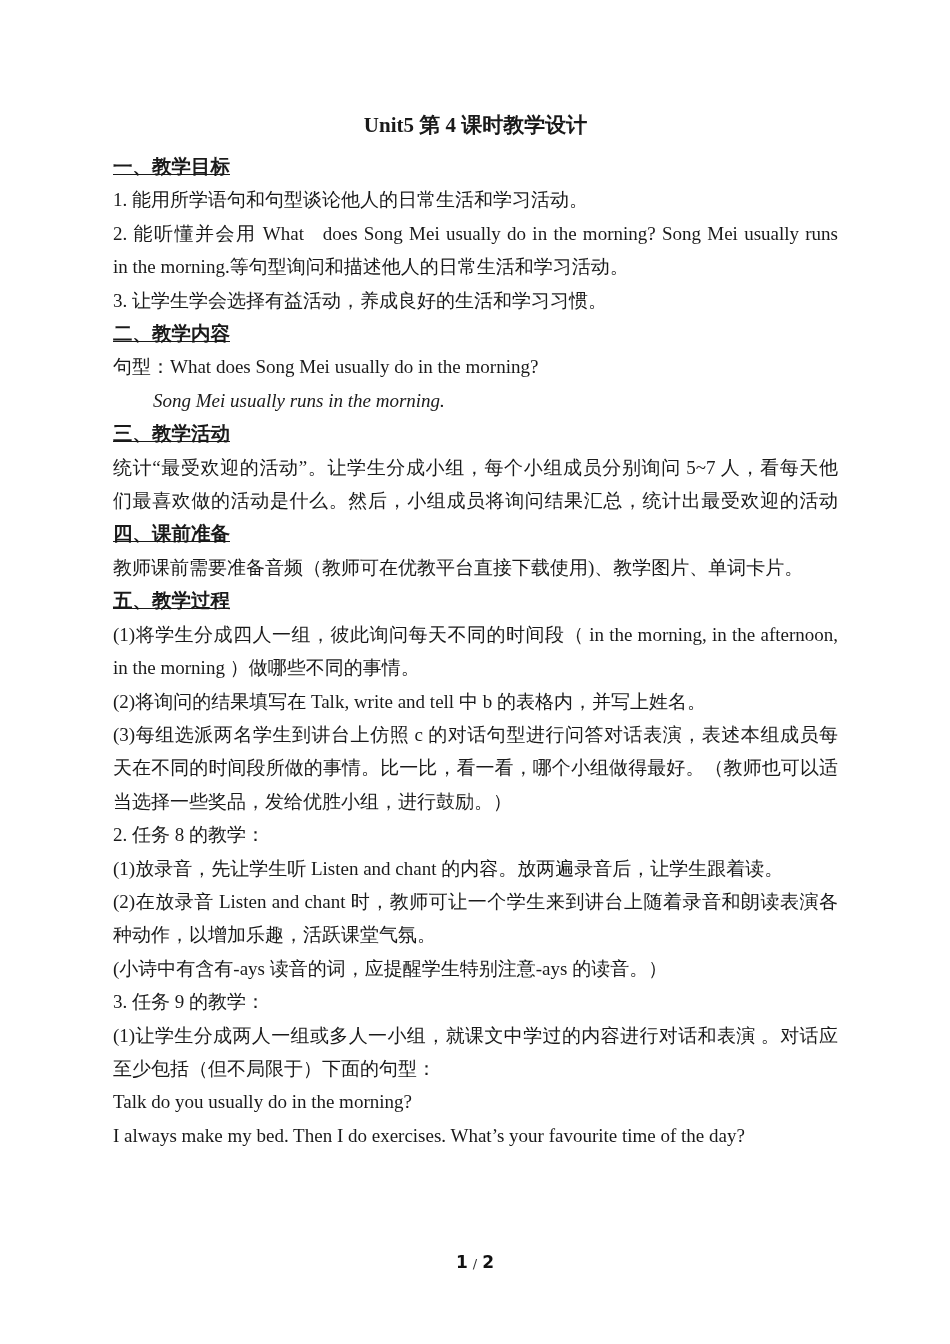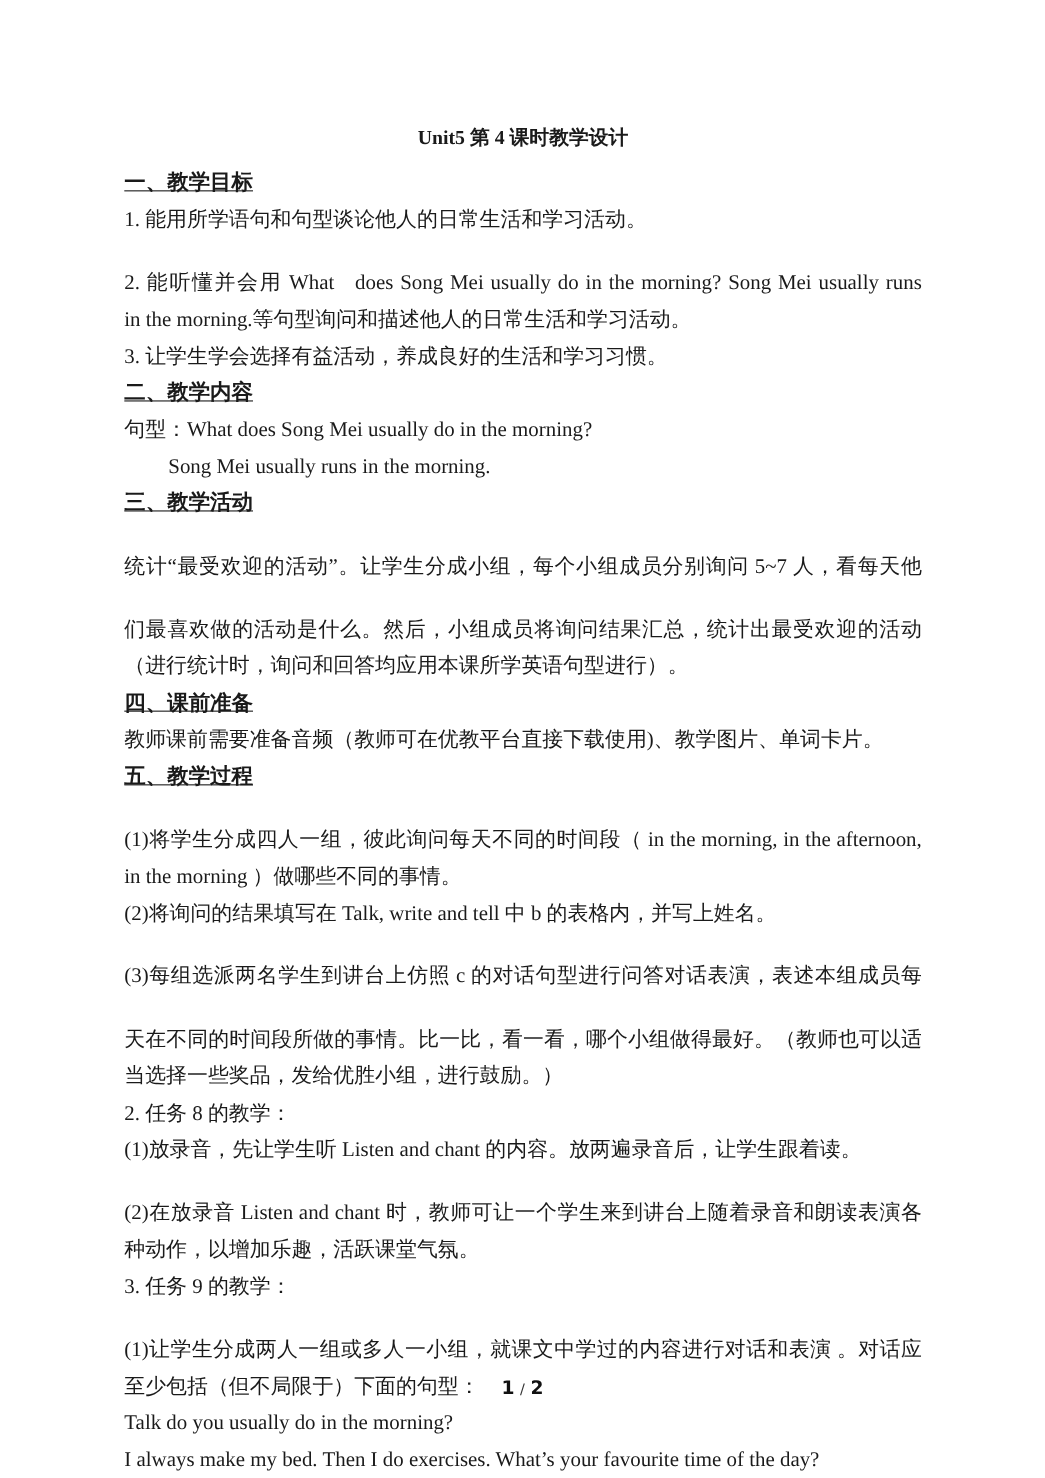--- a/index.html
+++ b/index.html
@@ -12,21 +12,21 @@
     width: 950px;
     height: 1344px;
     box-sizing: border-box;
     background: #ffffff;
     color: #1a1a1a;
     padding: 107px 112px 0 113px;
     overflow: hidden;
     font-family: "Liberation Serif", "DejaVu Serif", serif;
   }
   .doc-title {
-    font-size: 18px;
+    font-size: 21px;
     line-height: 36px;
     font-weight: bold;
     text-align: center;
     margin: 0 0 7px 0;
     font-family: "Liberation Serif", "DejaVu Serif", serif;
   }
   .line {
     font-size: 19px;
     line-height: 33.4px;
     margin: 0;
@@ -36,24 +36,24 @@
   .h {
     font-weight: bold;
     font-family: "Liberation Sans", "DejaVu Sans", sans-serif;
     font-size: 19.5px;
     text-decoration: underline;
   }
   .j {
     text-align: justify;
     text-align-last: justify;
     text-justify: inter-ideograph;
-    margin-top: 24px;
   }
   .indent1 {
     padding-left: 40px;
+    font-style: italic;
   }
   .footer {
     position: absolute;
     top: 1252px;
     left: 0;
     width: 100%;
     text-align: center;
     font-family: "DejaVu Sans", "Liberation Sans", sans-serif;
     font-size: 13px;
     color: #333333;
@@ -79,34 +79,34 @@
   <div class="line">1. 能用所学语句和句型谈论他人的日常生活和学习活动。</div>
   <div class="line j">2. 能听懂并会用 What&nbsp;&nbsp; does Song Mei usually do in the morning? Song Mei usually runs</div>
   <div class="line">in the morning.等句型询问和描述他人的日常生活和学习活动。</div>
   <div class="line">3. 让学生学会选择有益活动，养成良好的生活和学习习惯。</div>
   <div class="line h">二、教学内容</div>
   <div class="line">句型：What does Song Mei usually do in the morning?</div>
   <div class="line indent1">Song Mei usually runs in the morning.</div>
   <div class="line h">三、教学活动</div>
   <div class="line j">统计“最受欢迎的活动”。让学生分成小组，每个小组成员分别询问 5~7 人，看每天他</div>
   <div class="line j">们最喜欢做的活动是什么。然后，小组成员将询问结果汇总，统计出最受欢迎的活动</div>
-  <div class="line">（进行统计时，询问和回答均应用本课所学英语句型进行）。</div>
   <div class="line h">四、课前准备</div>
   <div class="line">教师课前需要准备音频（教师可在优教平台直接下载使用)、教学图片、单词卡片。</div>
   <div class="line h">五、教学过程</div>
   <div class="line j">(1)将学生分成四人一组，彼此询问每天不同的时间段（ in the morning, in the afternoon,</div>
   <div class="line">in the morning ）做哪些不同的事情。</div>
   <div class="line">(2)将询问的结果填写在 Talk, write and tell 中 b 的表格内，并写上姓名。</div>
   <div class="line j">(3)每组选派两名学生到讲台上仿照 c 的对话句型进行问答对话表演，表述本组成员每</div>
   <div class="line j">天在不同的时间段所做的事情。比一比，看一看，哪个小组做得最好。（教师也可以适</div>
   <div class="line">当选择一些奖品，发给优胜小组，进行鼓励。）</div>
   <div class="line">2. 任务 8 的教学：</div>
   <div class="line">(1)放录音，先让学生听 Listen and chant 的内容。放两遍录音后，让学生跟着读。</div>
   <div class="line j">(2)在放录音 Listen and chant 时，教师可让一个学生来到讲台上随着录音和朗读表演各</div>
   <div class="line">种动作，以增加乐趣，活跃课堂气氛。</div>
+  <div class="line">(小诗中有含有-ays 读音的词，应提醒学生特别注意-ays 的读音。）</div>
   <div class="line">3. 任务 9 的教学：</div>
   <div class="line j">(1)让学生分成两人一组或多人一小组，就课文中学过的内容进行对话和表演 。对话应</div>
   <div class="line">至少包括（但不局限于）下面的句型：</div>
   <div class="line">Talk do you usually do in the morning?</div>
   <div class="line">I always make my bed. Then I do exercises. What’s your favourite time of the day?</div>
 
   <div class="footer">
     <span class="num">1</span><span class="sep">/</span><span class="num">2</span>
   </div>
 

